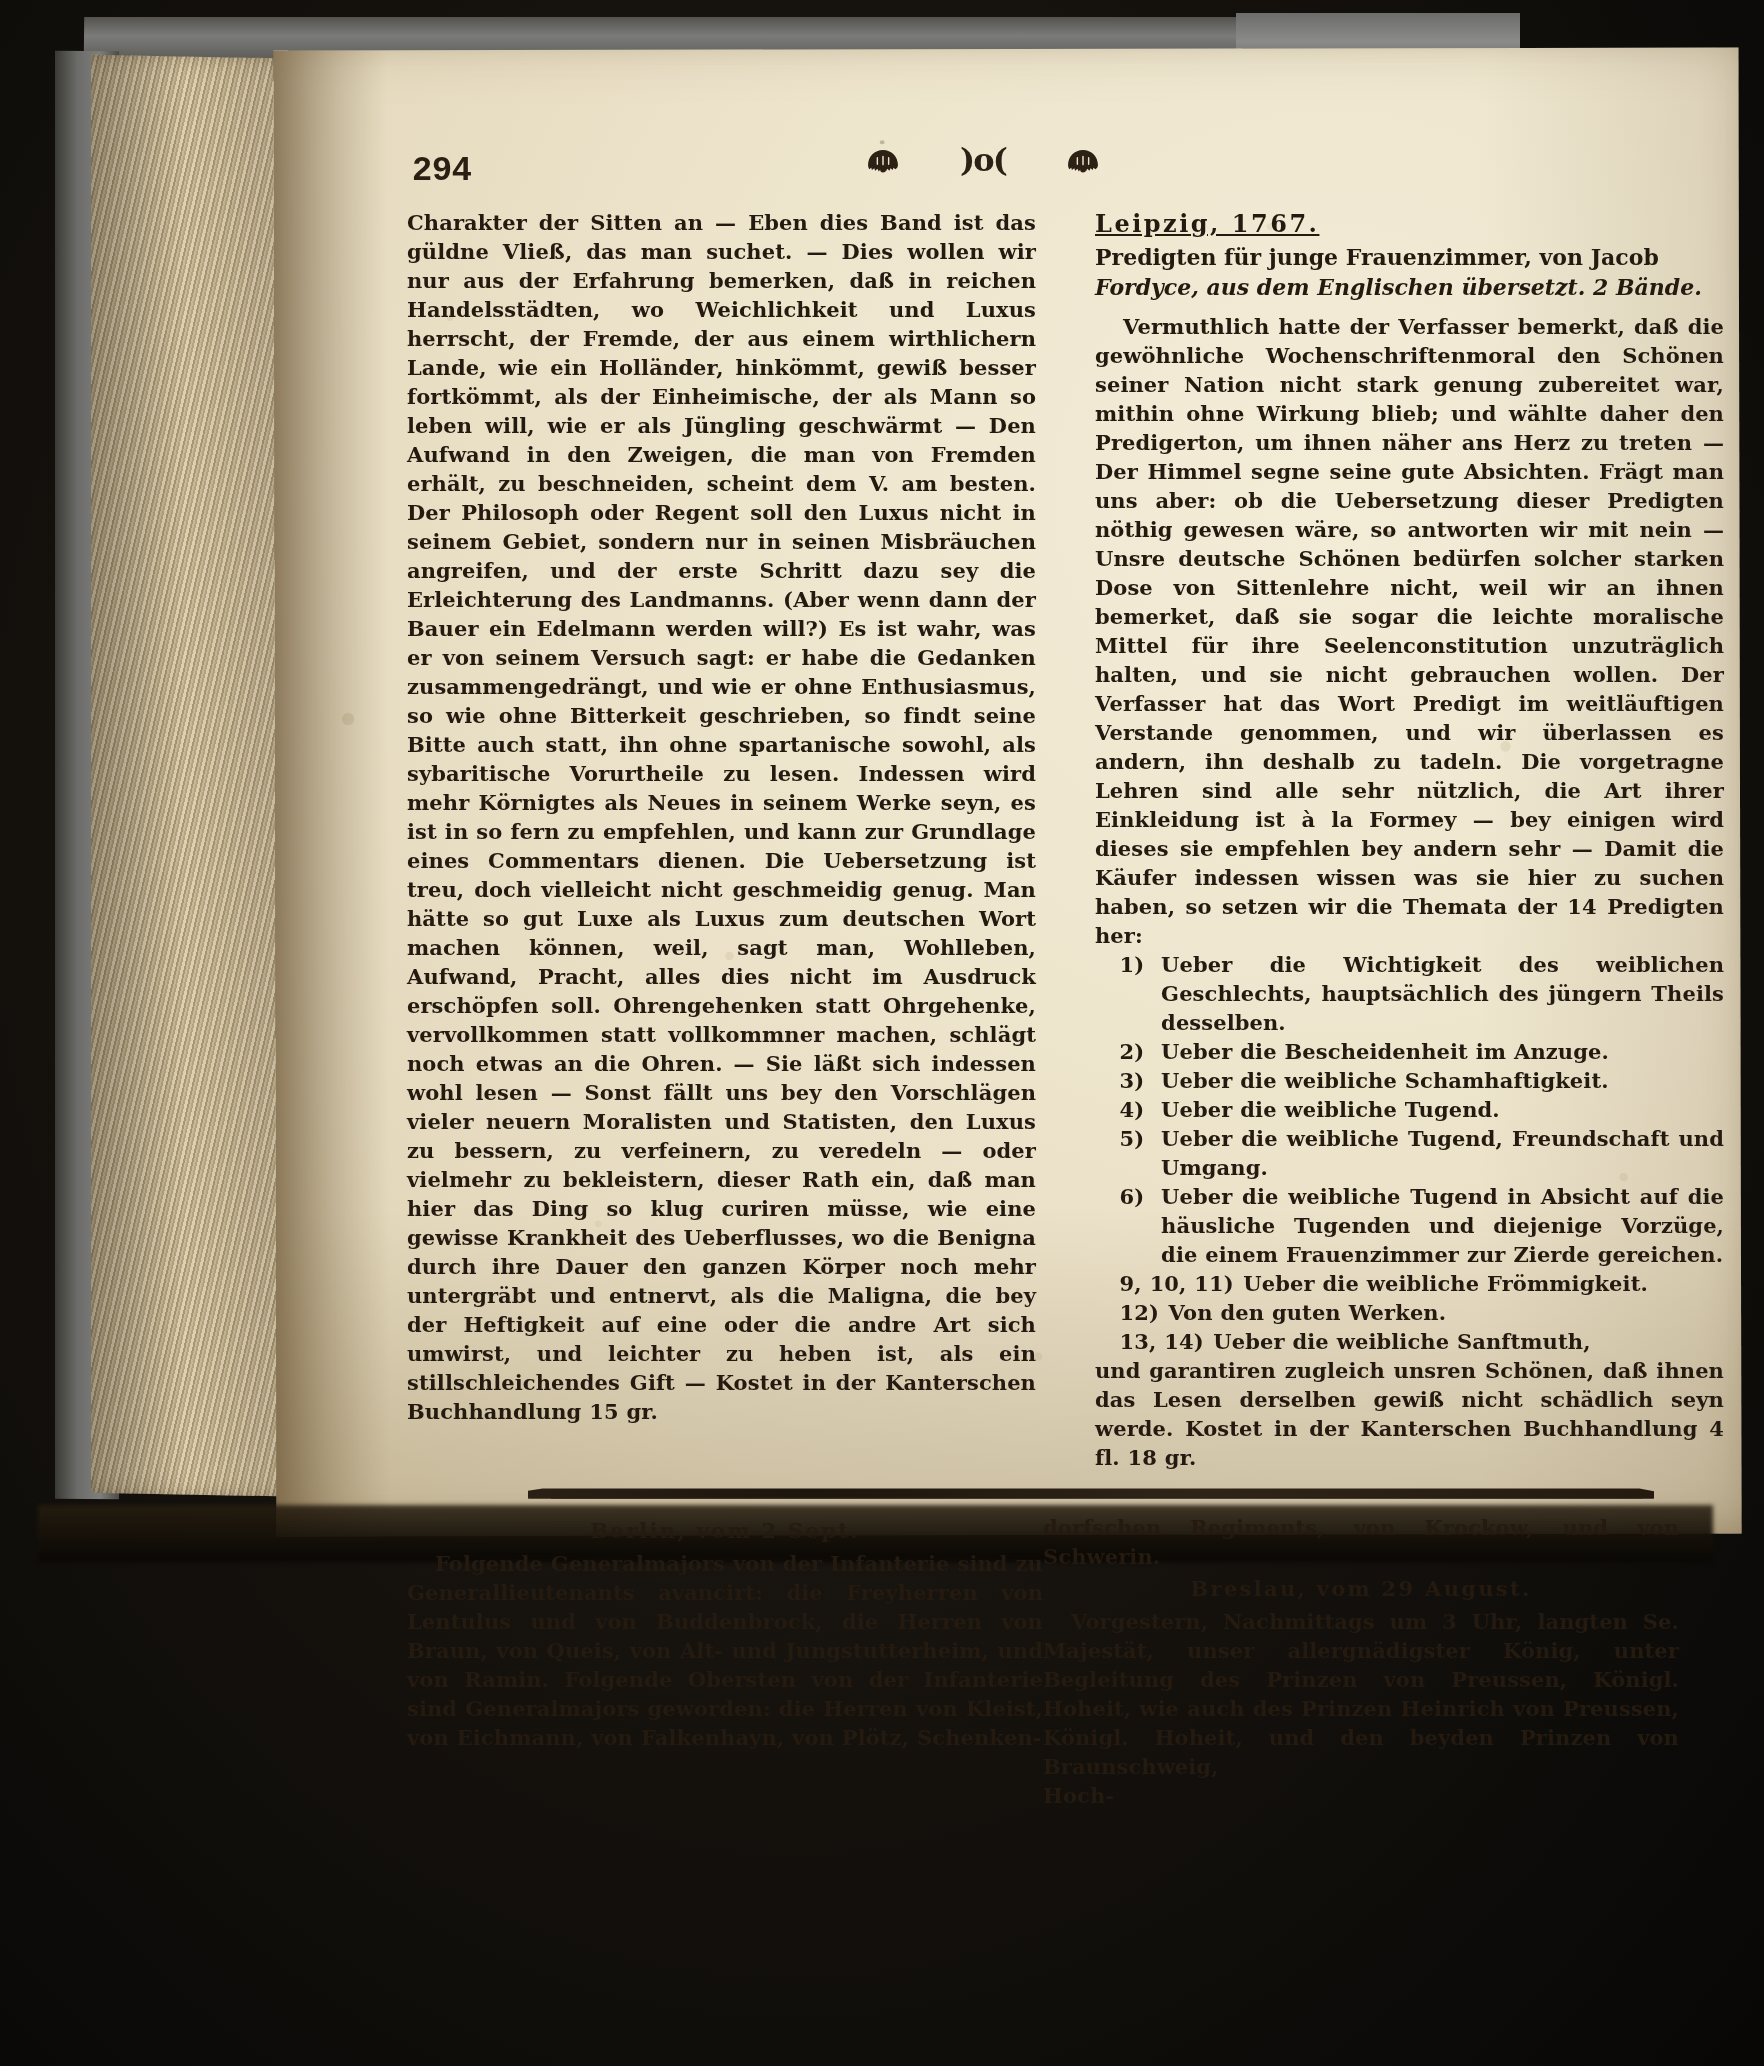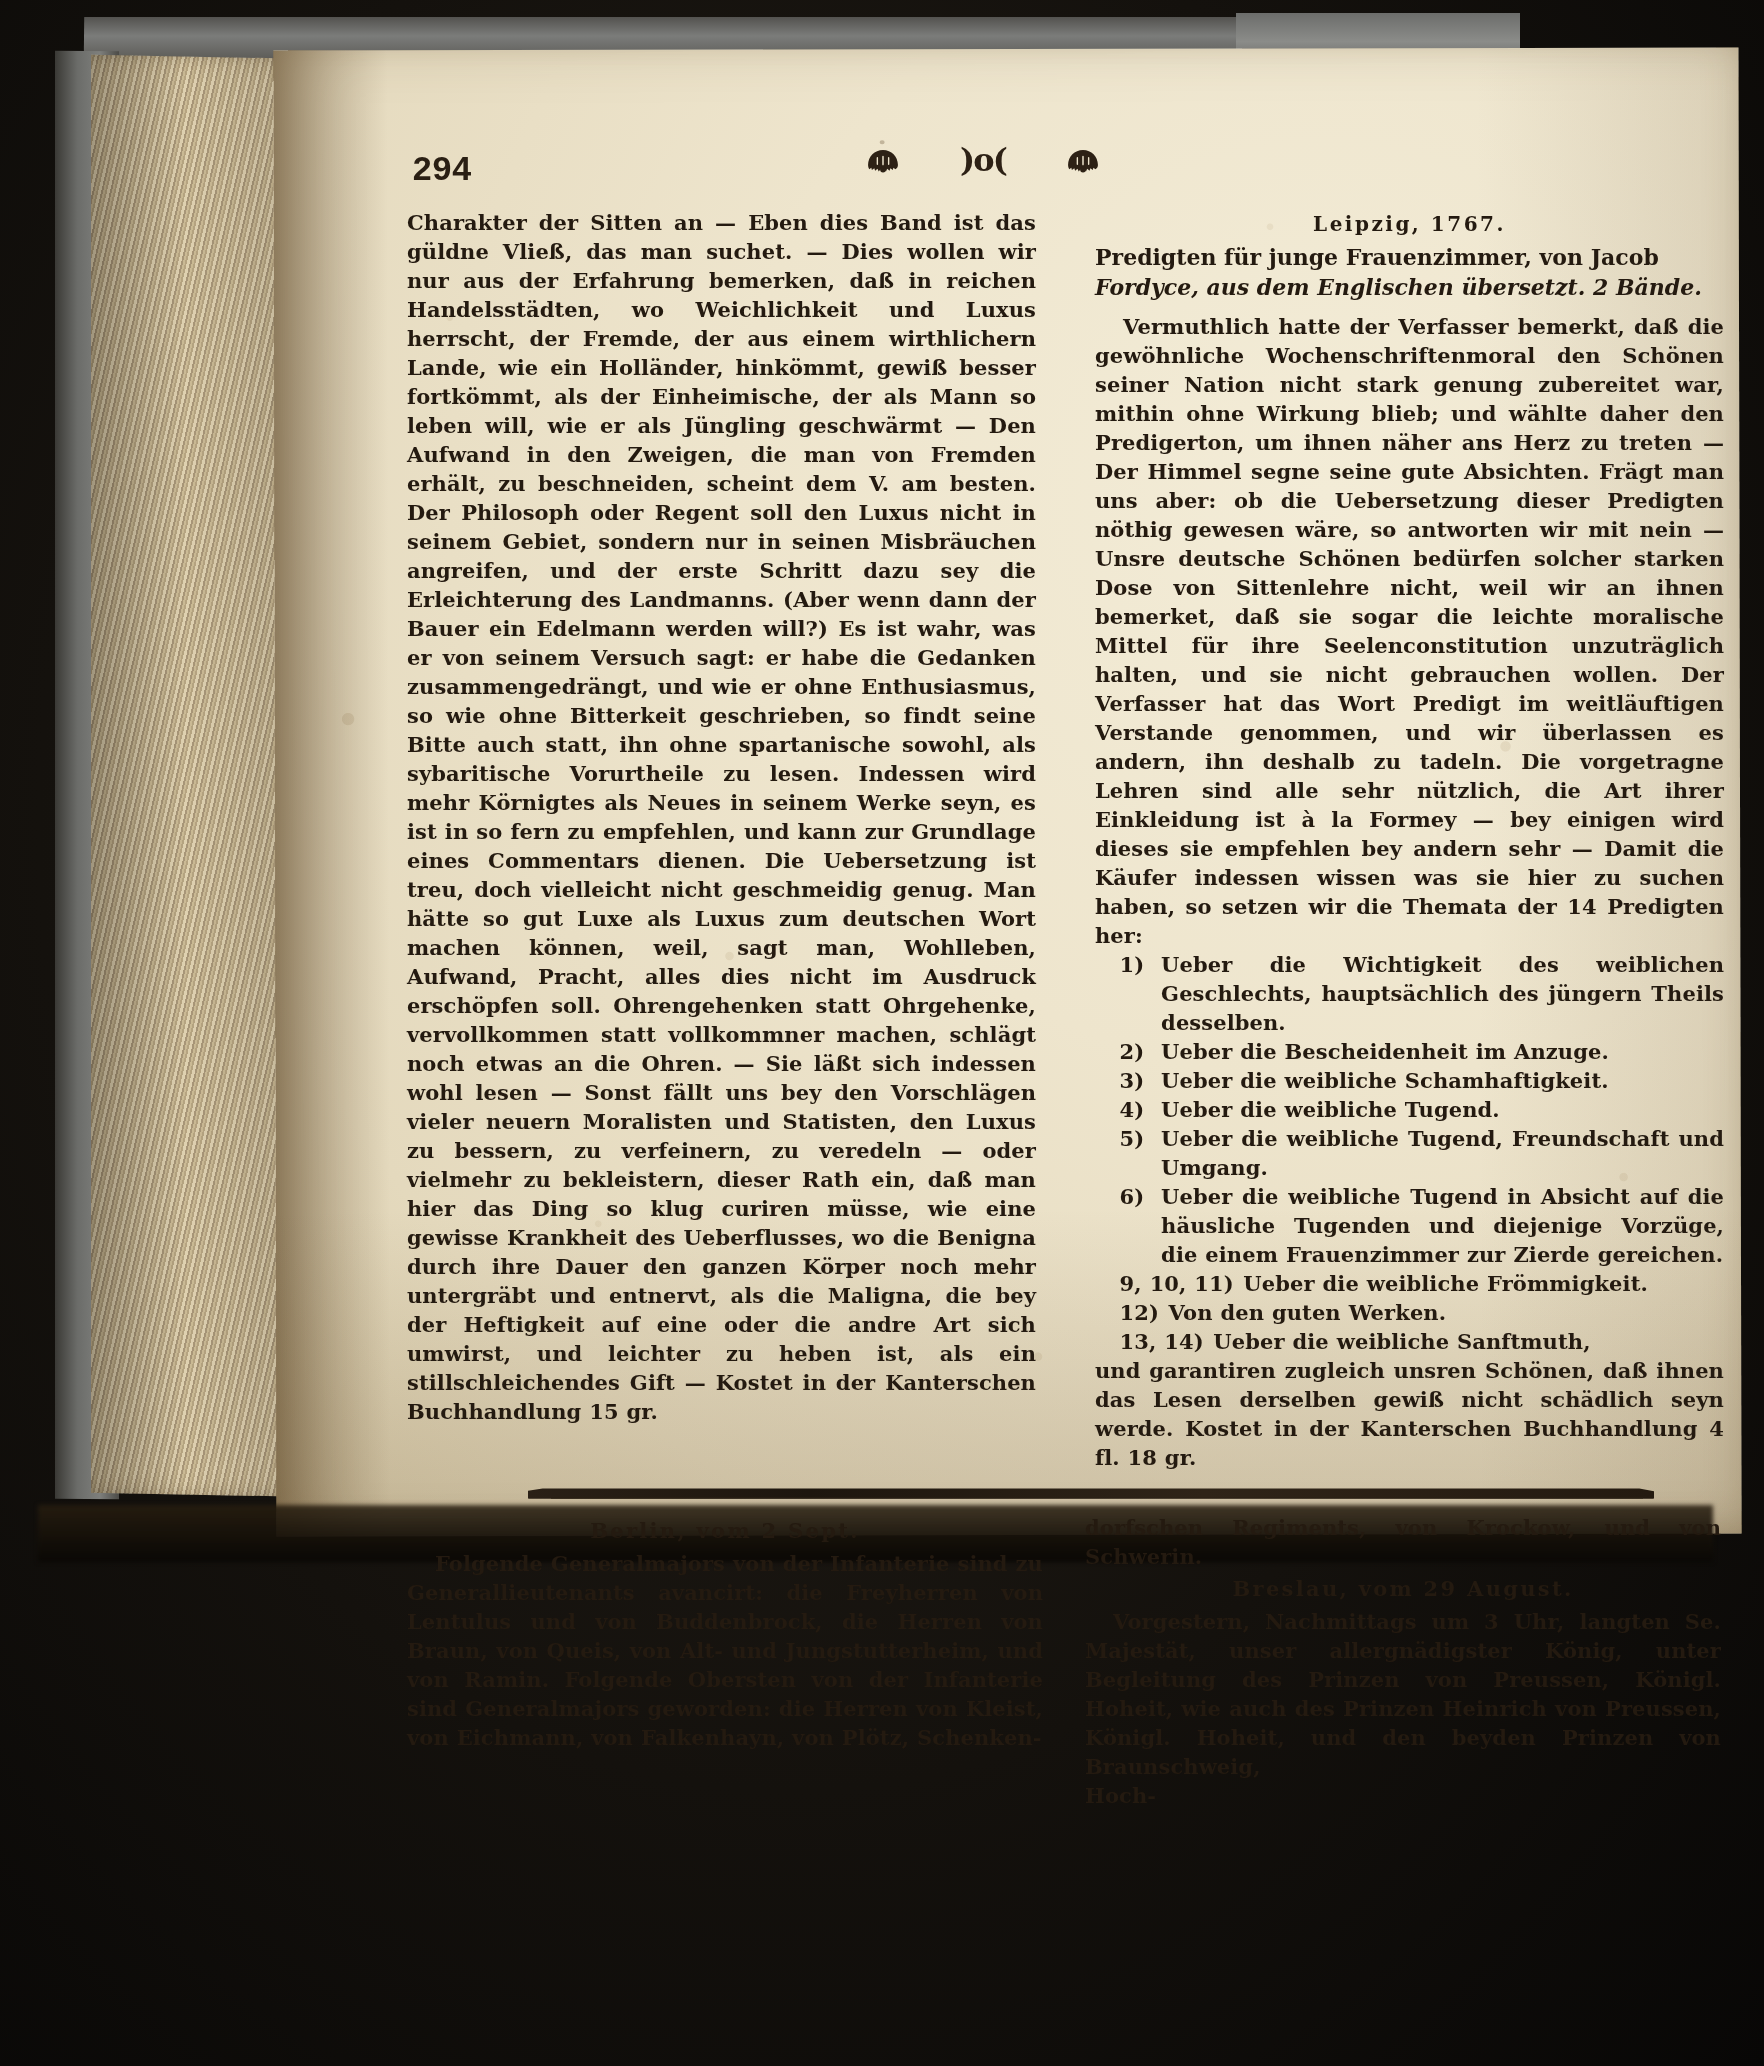--- a/index.html
+++ b/index.html
@@ -186,25 +186,25 @@
     line-height: 29px;
     text-align: justify;
     text-justify: inter-word;
     color: #241a10;
     letter-spacing: 0.1px;
     word-spacing: 0.5px;
   }
   .indent { text-indent: 28px; }          
 
   .centered-head {
-    text-align: center;
-    font-size: 20px;
+    font-size: 24px;
     line-height: 32px;
     letter-spacing: 2.5px;
     margin-bottom: 1.9px;
+    text-decoration: underline;
   }
   .work-title {
     text-align: justify;
     font-size: 22px;
     line-height: 30px;
     margin-bottom: 9.5px;
   }
   .work-title .last { text-align: left; display:block;font-style:italic; }
 
   ol.themata {
@@ -367,21 +367,21 @@
         </ol>
 
       <p>und garantiren zugleich unsren Schönen, daß ihnen das Lesen derselben gewiß nicht schädlich seyn werde. Kostet in der Kanterschen Buchhandlung 4 fl. 18 gr.</p>
     </div>
   </div>
 
   <div id="section-rule">
     <div class="bar"></div>
   </div>
 
-  <div id="columns-news" style="display:flex;gap:42px;margin-top:9.5px;">
+  <div id="columns-news" style="display:flex;margin-top:9.5px;">
 
     <div class="column">
       <div class="news-head">Berlin, vom 2 Sept.</div>
       <p class="indent">Folgende Generalmajors von der Infanterie sind zu Generallieutenants avancirt: die Freyherren von Lentulus und von Buddenbrock, die Herren von Braun, von Queis, von Alt- und Jungstutterheim, und von Ramin. Folgende Obersten von der Infanterie sind Generalmajors geworden: die Herren von Kleist, von Eichmann, von Falkenhayn, von Plötz, Schenken-</p>
     </div>
 
     <div class="column">
       <p>dorfschen Regiments, von Krockow, und von Schwerin.</p>
 
       <div class="news-head">Breslau, vom 29 August.</div>

